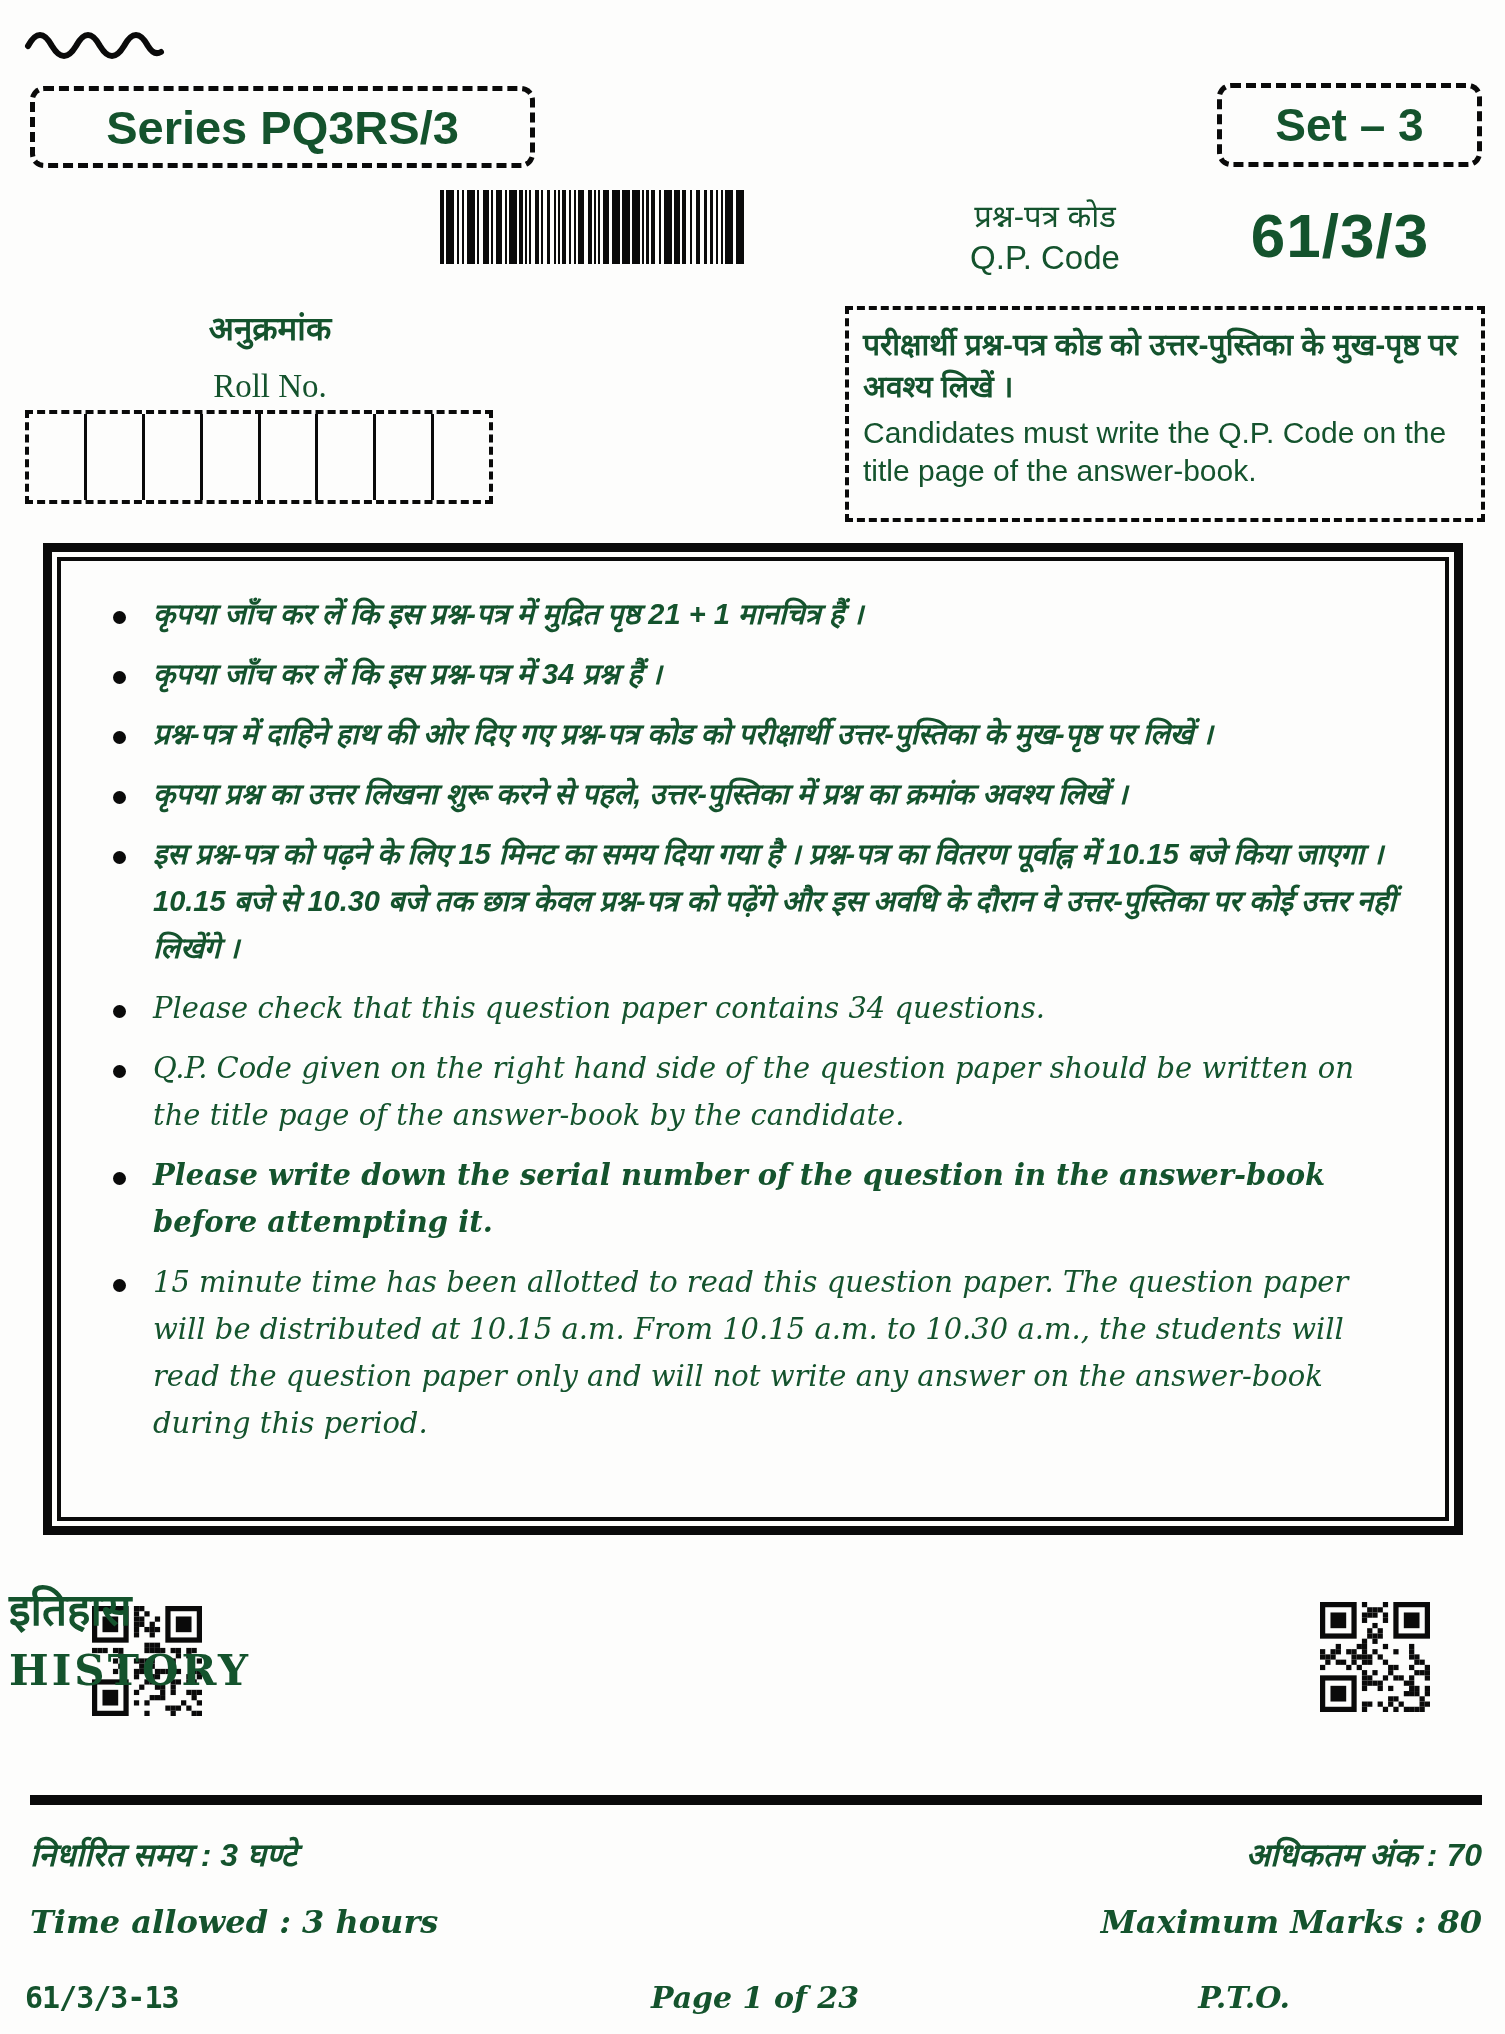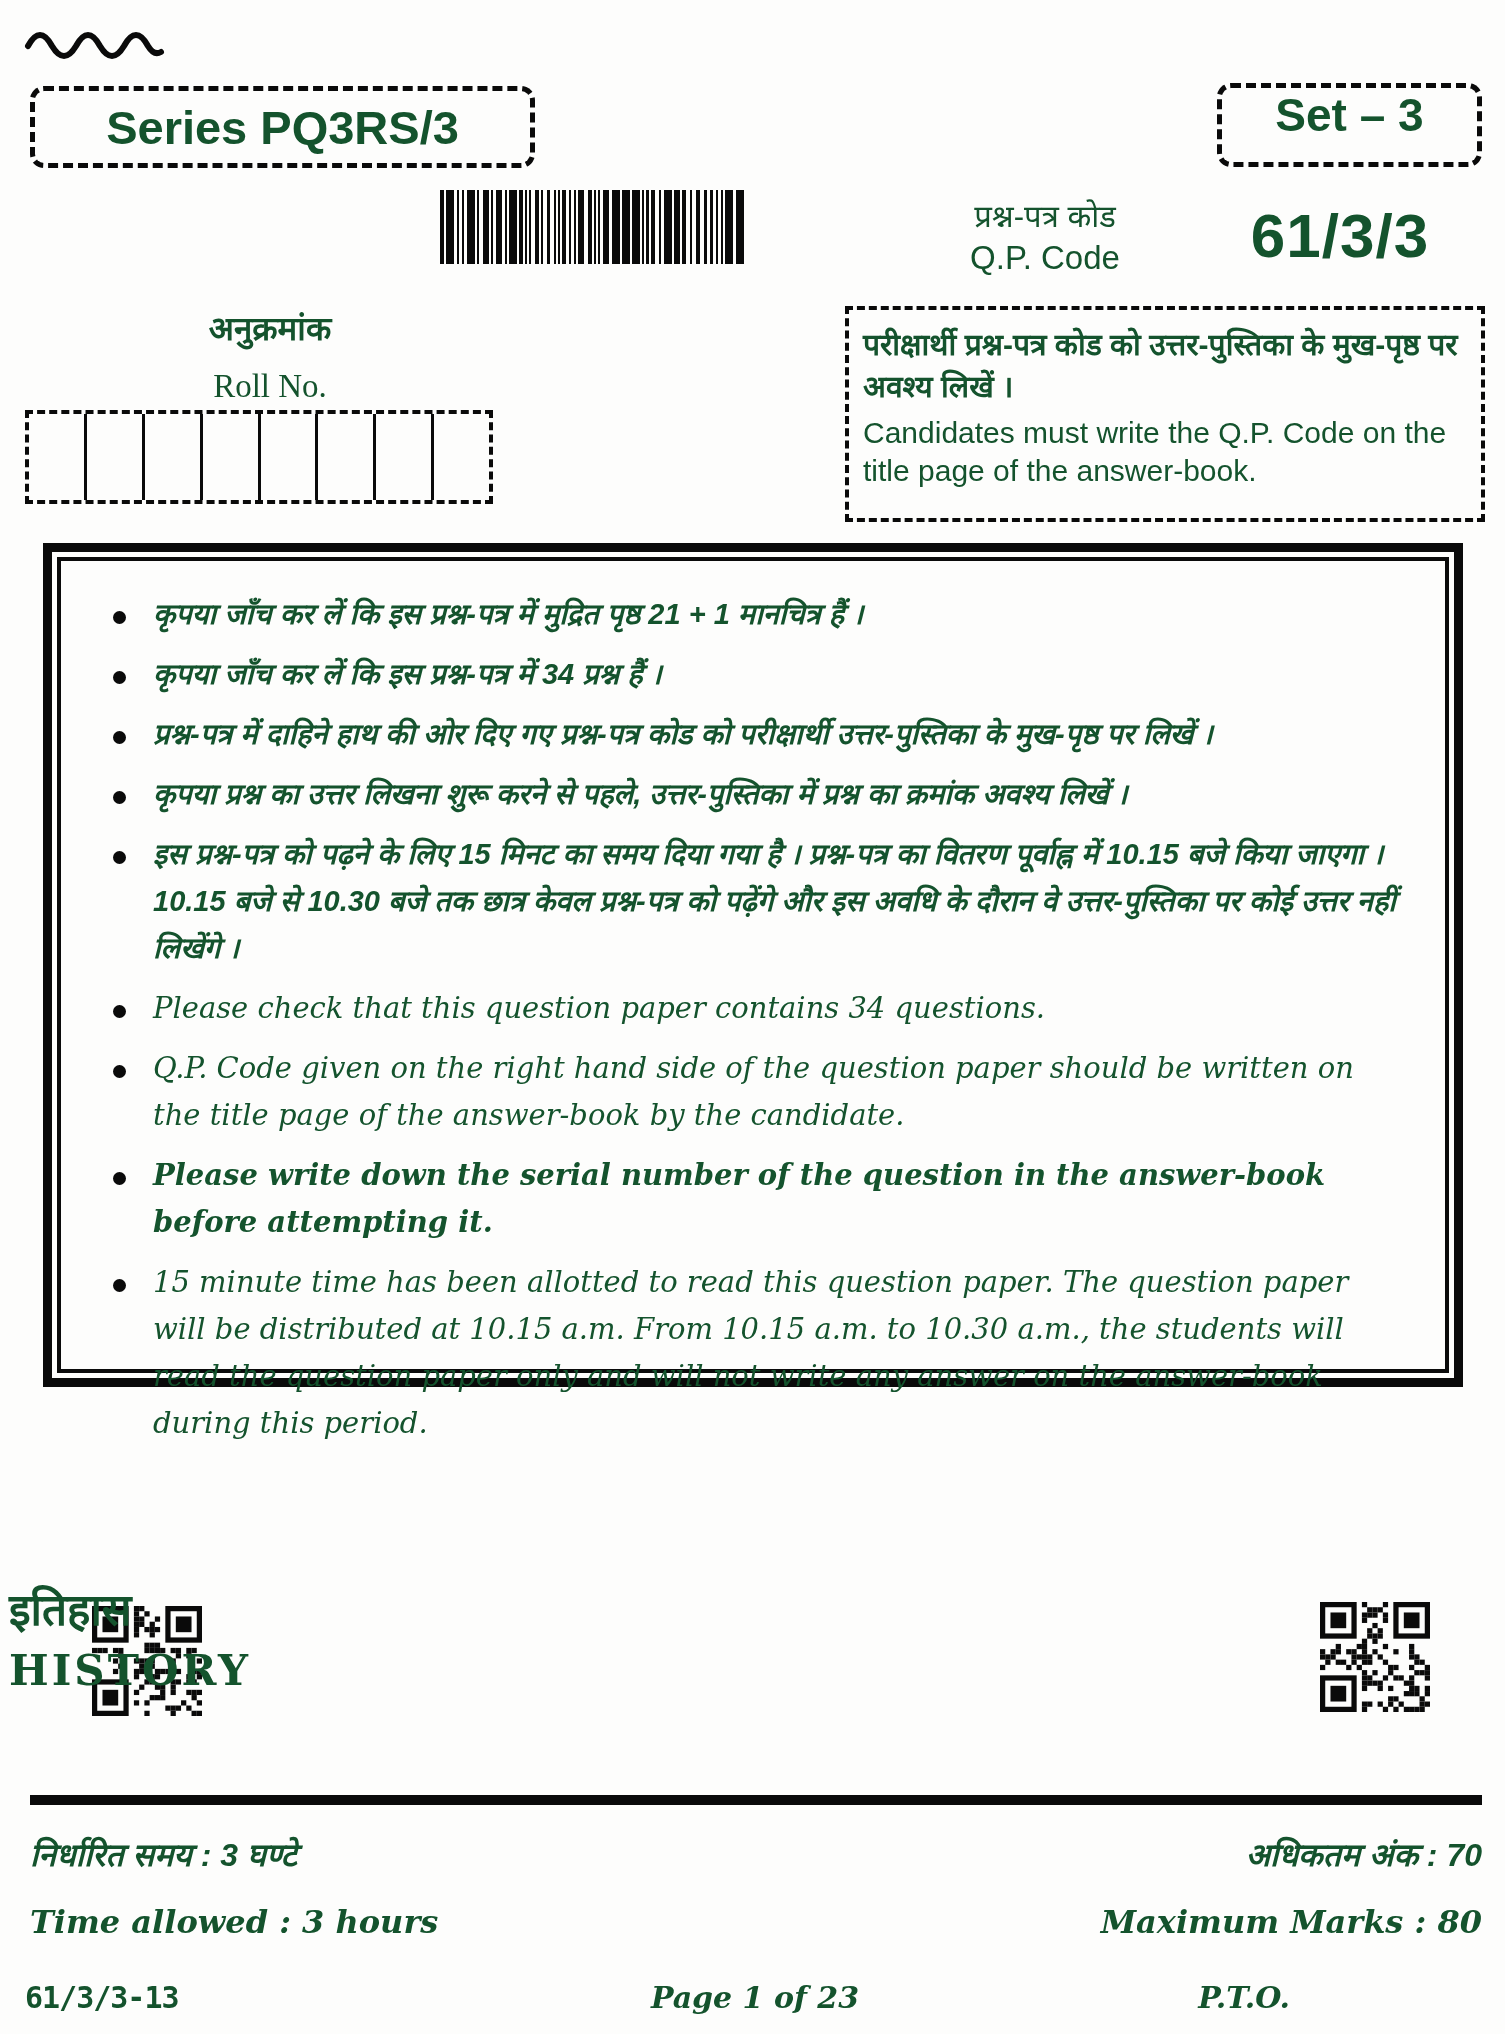--- a/index.html
+++ b/index.html
@@ -16,21 +16,21 @@
   .squiggle { position:absolute; left:22px; top:22px; }
   .series-box {
     position:absolute; left:30px; top:86px; width:505px; height:82px;
     border:5px dashed #0a0a0a; border-radius:14px;
     display:flex; align-items:center; justify-content:center;
     font-size:47px; font-weight:bold; letter-spacing:0px;
   }
   .set-box {
     position:absolute; left:1217px; top:83px; width:265px; height:84px;
     border:5px dashed #0a0a0a; border-radius:14px;
-    display:flex; justify-content:center;
+    display:flex; align-items:center; justify-content:center;
     font-size:46px; font-weight:bold;
   }
   .barcode { position:absolute; left:440px; top:190px; width:305px; height:74px; }
   .qp-label {
     position:absolute; left:930px; top:198px; width:230px;
     text-align:center; font-weight:normal; line-height:1.25;
   }
   .qp-label .hi { font-size:31px; }
   .qp-label .en { font-size:33px; }
   .qp-value {
@@ -47,21 +47,21 @@
   .roll-box .cell { flex:1; }
   .roll-box .cell + .cell { border-left:3px solid #0a0a0a; }
   .notice-box {
     position:absolute; left:845px; top:306px; width:640px; height:216px;
     border:4px dashed #0a0a0a; padding:14px 12px 10px 14px;
   }
   .notice-box .hi { font-size:30px; font-weight:bold; line-height:1.4; }
   .notice-box .en { font-size:30px; line-height:1.25; margin-top:6px; }
   
   .main-box-outer {
-    position:absolute; left:43px; top:543px; width:1420px; height:844px;
+    position:absolute; left:43px; top:543px; width:1420px; height:992px;
     border:9px solid #0a0a0a; padding:5px;
   }
   .main-box-inner {
     width:100%; height:100%;
     border:4px solid #0a0a0a;
     padding:30px 38px 10px 30px;
   }
   ul.instr { list-style:none; }
   ul.instr li {
     position:relative; padding-left:62px; margin-bottom:13px;

